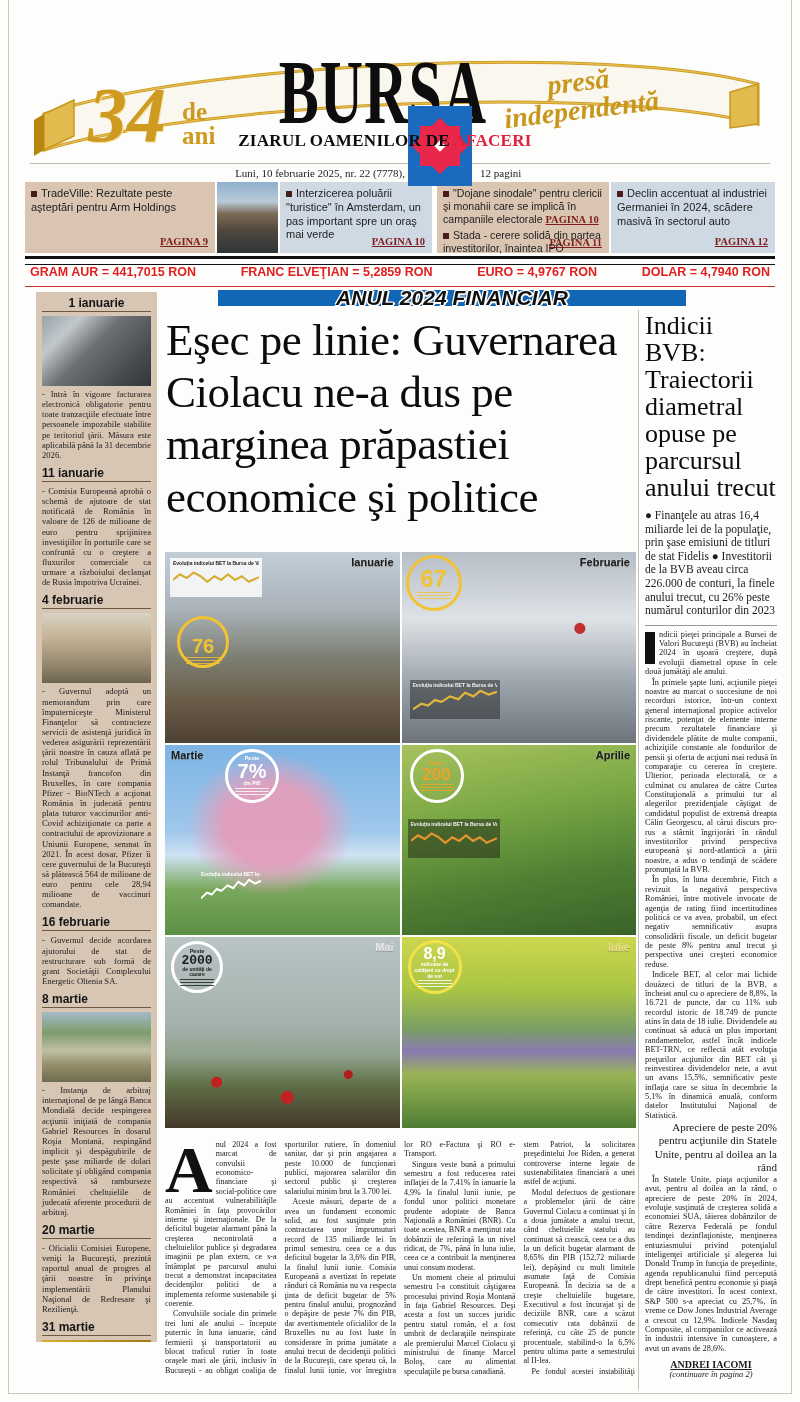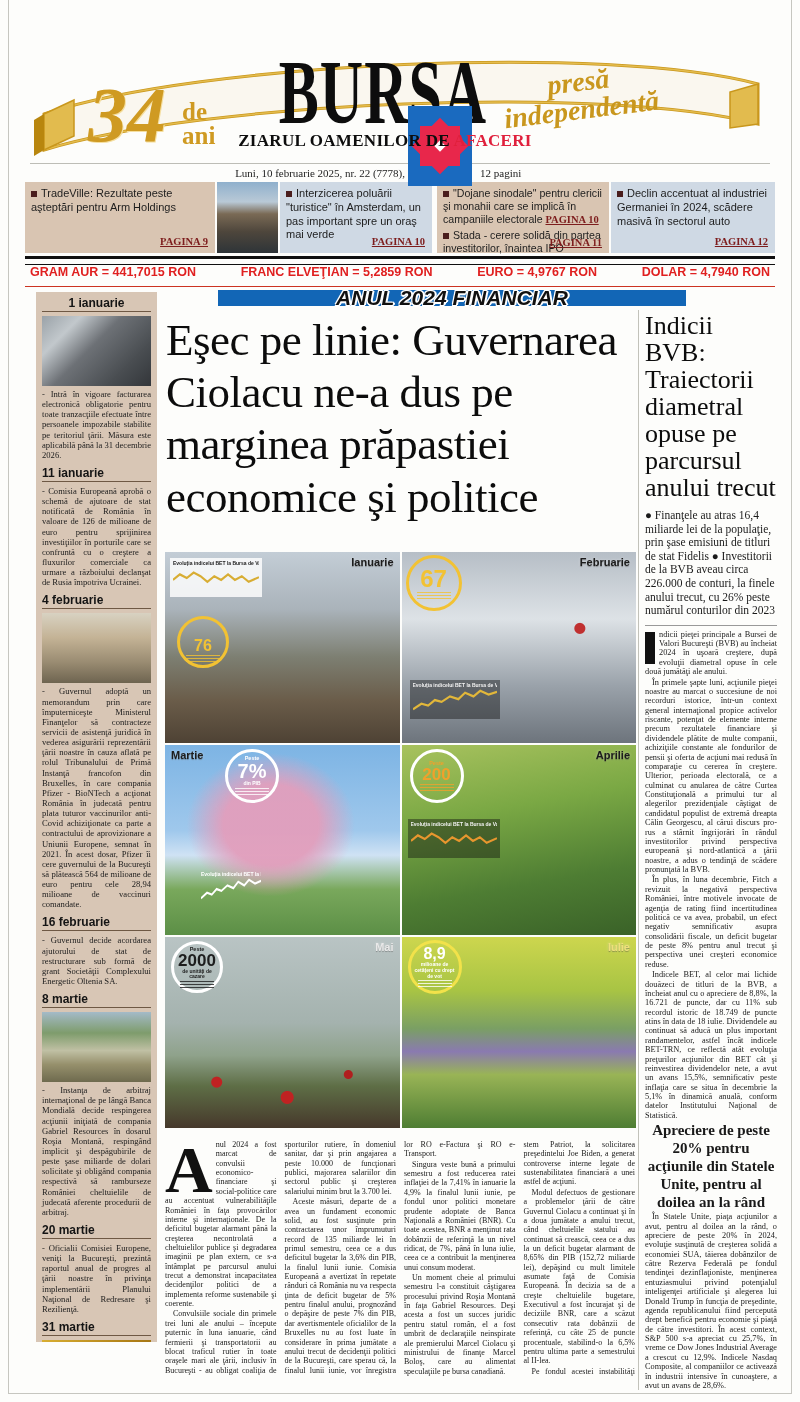--- a/index.html
+++ b/index.html
@@ -124,21 +124,21 @@
   
   .vrule{position:absolute;left:638px;top:310px;width:1px;height:1080px;background:#c2c2ba;}
   .bvb{position:absolute;left:645px;top:312px;width:132px;height:1082px;overflow:hidden;}
   .bvb-title{font-size:26px;line-height:1.04;color:#0c0c0c;margin-bottom:8px;}
   .bvb-lead{font-size:11.5px;line-height:1.18;font-weight:400;margin-bottom:7px;}
   .bvb-body{font-size:8.3px;line-height:1.13;text-align:justify;border-top:1px solid #999;padding-top:4px;}
   .bvb-body p{margin:0 0 1px;text-indent:7px;}
   .bvb-body p.lede{text-indent:0;}
   .dropcap-i{float:left;font-weight:bold;font-size:30px;line-height:.8;padding:2px 3px 0 0;
       background:#111;color:#111;margin:2px 4px 0 0;width:7px;height:30px;overflow:hidden;}
-  .bvb-sub{font-weight:bold;font-size:15px;line-height:1.2;margin:6px 0 4px;text-align:center;text-indent:0!important;}
+  .bvb-sub{font-weight:normal;font-size:11px;line-height:1.2;margin:6px 0 4px;text-align:right;text-indent:0!important;}
 </style>
 </head>
 <body>
 
 <div class="page">
   <div class="frame"></div>
 
   <div class="masthead">
     <svg class="ribbon-svg" width="740" height="138" viewBox="0 0 740 138">
       <path d="M14,86 C170,34 580,16 728,56 L728,96 C580,56 170,74 14,122 Z" fill="#faf7ef" stroke="#c9971c" stroke-width="3"></path>
@@ -216,21 +216,21 @@
     <div class="tl-photo ph-passport"></div>
 
   </div>
 
   <div class="headline">Eşec pe linie: Guvernarea Ciolacu ne-a dus pe marginea prăpastiei economice şi politice</div>
 
   <div class="grid" id="month-grid">
       <div class="cell m1">
         <span class="m-label" style="right: 6px; color: rgb(28, 28, 28);">Ianuarie</span>
         <div class="badge" style="left: 12px; top: 64px; width: 52px; height: 52px; border-color: rgb(242, 194, 51); color: rgb(242, 194, 51);">
-          <div class="b-num" style="font-size: 16px; color: rgb(242, 194, 51); margin-top: 16px;">76</div>
+          <div class="b-num" style="font-size: 20px; color: rgb(242, 194, 51); margin-top: 16px;">76</div>
           <div class="b-lines"></div>
         </div>
         <div class="m-chart mc-light" style="left: 5px; top: 6px; width: 86px;"><div class="mc-title">Evoluţia indicelui BET la Bursa de Valori Bucureşti</div><svg viewBox="0 0 100 26" width="100%" height="24" preserveAspectRatio="none">
             <polyline points="0,14 8,8 16,12 24,6 32,10 40,16 48,10 56,14 64,8 72,14 80,10 88,16 100,11" fill="none" stroke="#d8ad34" stroke-width="2.4"></polyline>
           </svg></div>
       </div>
       <div class="cell m2">
         <span class="m-label" style="right: 6px; color: rgb(28, 28, 28);">Februarie</span>
         <div class="badge" style="left: 4px; top: 3px; width: 56px; height: 56px; border-color: rgb(242, 194, 51); color: rgb(242, 194, 51);">
           <div class="b-num" style="font-size: 24px; color: rgb(242, 194, 51);">67</div>
@@ -260,21 +260,21 @@
           <div class="b-lines"></div>
         </div>
         <div class="m-chart mc-dark" style="left: 6px; top: 74px; width: 86px;"><div class="mc-title">Evoluţia indicelui BET la Bursa de Valori Bucureşti</div><svg viewBox="0 0 100 26" width="100%" height="24" preserveAspectRatio="none">
             <polyline points="0,14 8,8 16,12 24,6 32,10 40,16 48,10 56,14 64,8 72,14 80,10 88,16 100,11" fill="none" stroke="#e8962e" stroke-width="2.4"></polyline>
           </svg></div>
       </div>
       <div class="cell m5">
         <span class="m-label" style="right: 6px; color: rgb(233, 233, 233);">Mai</span>
         <div class="badge" style="left: 6px; top: 4px; width: 52px; height: 52px; border-color: rgb(255, 255, 255); color: rgb(29, 29, 29);">
           <div class="b-pre">Peste</div>
-          <div class="b-num" style="font-size: 17px; color: rgb(29, 29, 29);">2000</div>
+          <div class="b-num" style="font-size: 13px; color: rgb(29, 29, 29); font-family: Liberation Mono, monospace;">2000</div>
           <div class="b-unit">de unităţi de cazare</div>
           <div class="b-lines"></div>
         </div>
       </div>
       <div class="cell m7">
         <span class="m-label" style="right: 6px; color: rgb(239, 224, 122);">Iulie</span>
         <div class="badge" style="left: 6px; top: 3px; width: 54px; height: 54px; border-color: rgb(242, 226, 74); color: rgb(255, 255, 255);">
           <div class="b-num" style="font-size: 16px; color: rgb(255, 255, 255);">8,9</div>
           <div class="b-unit">milioane de cetăţeni cu drept de vot</div>
           <div class="b-lines"></div>

